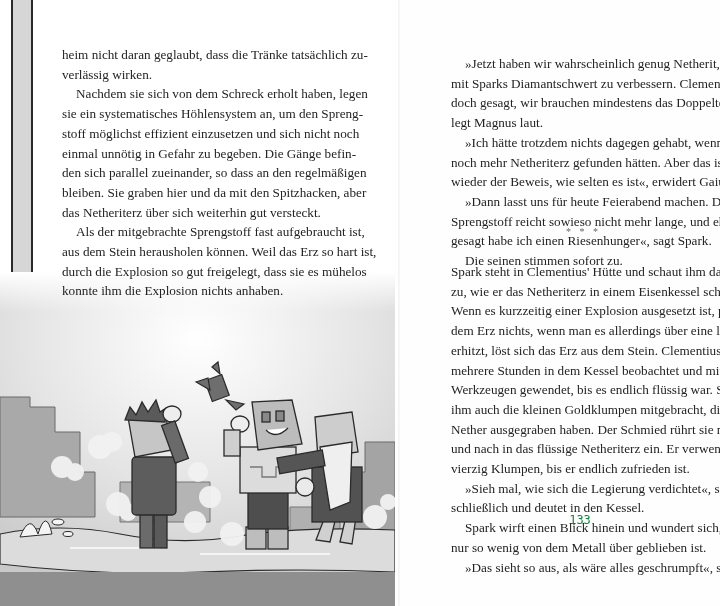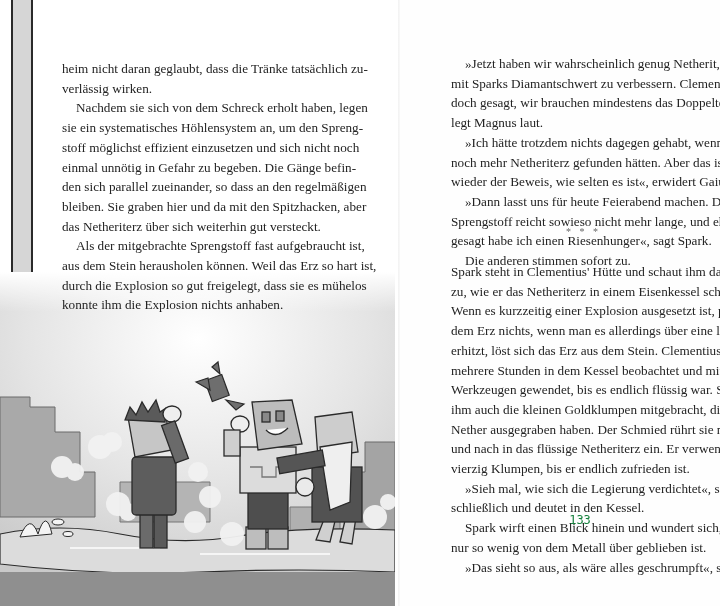--- a/index.html
+++ b/index.html
@@ -18,21 +18,21 @@
 
     .text-block {
       position: absolute;
       font-family: "Liberation Serif", "DejaVu Serif", serif;
       font-size: 13.2px;
       line-height: 19.7px;
       text-align: justify;
       hyphens: manual;
       color: #232323;
     }
-    .left-text { left: 62px; top: 59px; width: 273px; }
+    .left-text { left: 62px; top: 45px; width: 273px; }
     .right-text { left: 451px; top: 54px; width: 265px; }
     .line { display: block; text-align: justify; text-align-last: justify; white-space: nowrap; }
     .line.last { text-align-last: left; }
     .line.ind { padding-left: 14px; }
 
     .section-break {
       position: absolute; left: 451px; width: 265px; top: 226px;
       text-align: center; font-size: 10px; letter-spacing: 3px; color: #666;
       font-family: "Liberation Serif", serif;
     }
@@ -177,21 +177,21 @@
       <span class="line ind">»Jetzt haben wir wahrscheinlich genug Netherit, um da-</span>
       <span class="line">mit Sparks Diamantschwert zu verbessern. Clementius hat</span>
       <span class="line">doch gesagt, wir brauchen mindestens das Doppelte«, über-</span>
       <span class="line last">legt Magnus laut.</span>
       <span class="line ind">»Ich hätte trotzdem nichts dagegen gehabt, wenn wir</span>
       <span class="line">noch mehr Netheriterz gefunden hätten. Aber das ist auch</span>
       <span class="line last">wieder der Beweis, wie selten es ist«, erwidert Gaius.</span>
       <span class="line ind">»Dann lasst uns für heute Feierabend machen. Der</span>
       <span class="line">Sprengstoff reicht sowieso nicht mehr lange, und ehrlich</span>
       <span class="line last">gesagt habe ich einen Riesenhunger«, sagt Spark.</span>
-      <span class="line ind last">Die anderen stimmen sofort zu.</span>
+      <span class="line ind last">Die seinen stimmen sofort zu.</span>
     </div>
   <div class="section-break">* * *</div>
   <div class="text-block right-text" style="top:262px;" id="right-text-bottom">
       <span class="line">Spark steht in Clementius' Hütte und schaut ihm dabei</span>
       <span class="line">zu, wie er das Netheriterz in einem Eisenkessel schmilzt.</span>
       <span class="line">Wenn es kurzzeitig einer Explosion ausgesetzt ist, passiert</span>
       <span class="line">dem Erz nichts, wenn man es allerdings über eine lange Zeit</span>
       <span class="line">erhitzt, löst sich das Erz aus dem Stein. Clementius hat es</span>
       <span class="line">mehrere Stunden in dem Kessel beobachtet und mit seinen</span>
       <span class="line">Werkzeugen gewendet, bis es endlich flüssig war. Spark hat</span>

